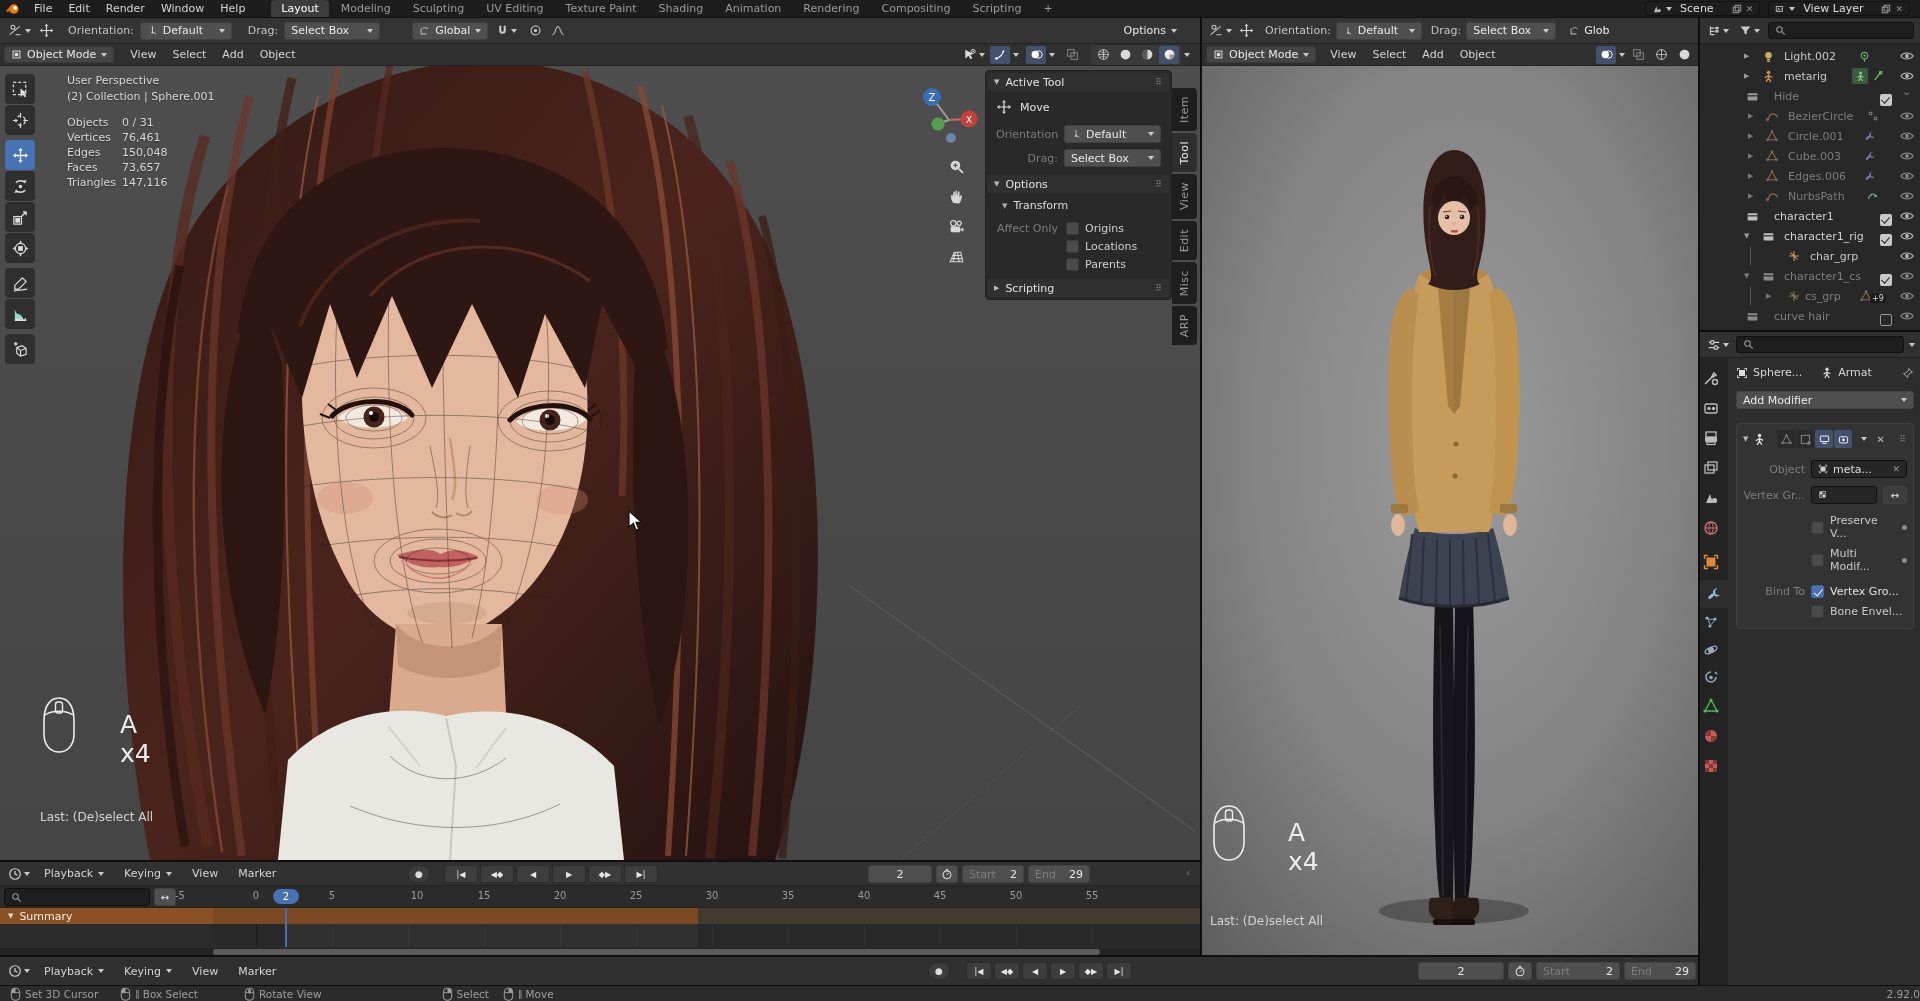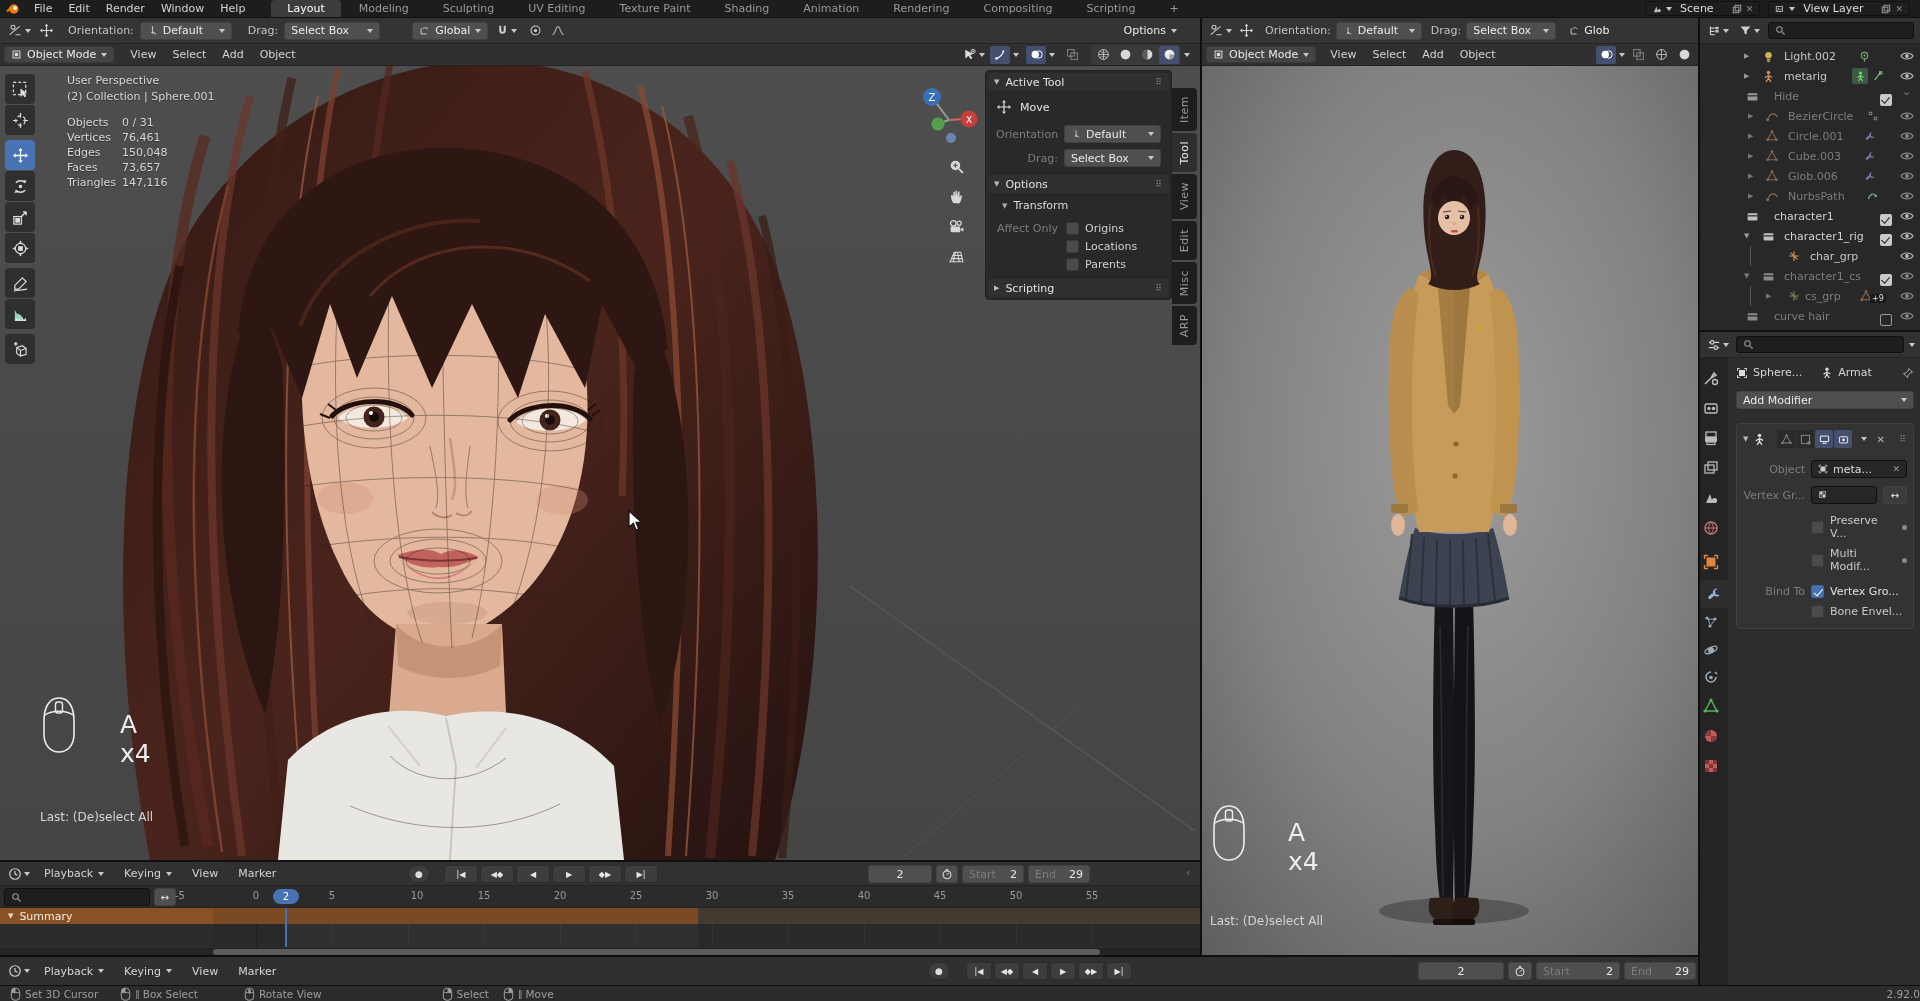--- a/index.html
+++ b/index.html
@@ -16,21 +16,21 @@
   .tbtn.on{background:#4772b3}
   .tog{height:18px;min-width:20px;display:inline-flex;align-items:center;justify-content:center;border-radius:2px;gap:2px;padding:0 2px}
   .tog.on{background:#44506e}
   .cb{width:13px;height:13px;border-radius:2px;background:#4b4b4b;border:1px solid #383838;position:relative;flex:none}
   .cb.on{background:#4772b3;border-color:#3d64a0}
   .cb.on::after{content:"";position:absolute;left:3.5px;top:0.5px;width:4px;height:7.5px;border:solid #fff;border-width:0 1.8px 1.8px 0;transform:rotate(40deg)}
   .ocb{width:12px;height:12px;border-radius:2px;background:#c9c9c9;position:relative;flex:none}
   .ocb::after{content:"";position:absolute;left:3px;top:0.5px;width:3.5px;height:7px;border:solid #1d1d1d;border-width:0 1.7px 1.7px 0;transform:rotate(40deg)}
   .ocb.off{background:transparent;border:1px solid #9a9a9a}
   .ocb.off::after{display:none}
-  .wtab{padding:2px 16px;border-radius:4px 4px 0 0;color:#9a9a9a;white-space:nowrap}
+  .wtab{padding:2px 10px;border-radius:4px 4px 0 0;color:#9a9a9a;white-space:nowrap}
   .wtab.on{background:#3d3d3d;color:#fff}
   .vtabwrap{width:25px;border-radius:0 4px 4px 0;background:#1e1e1e;color:#9a9a9a;display:flex;align-items:center;justify-content:center;margin-bottom:2px}
   .vtabwrap.on{background:#2e2e2e;color:#e8e8e8}
   .vtab{writing-mode:vertical-rl;transform:rotate(180deg);padding:8px 0;font-size:11px;letter-spacing:.5px}
   .panelhdr{height:18px;background:#303030;border-radius:3px 3px 0 0;display:flex;align-items:center;gap:6px;padding:0 6px;color:#e2e2e2}
   .dots{color:#8a8a8a;letter-spacing:1px;font-size:9px;margin-left:auto}
   .pbtn{width:26px;height:18px;background:#3d3d3d;border:1px solid #2c2c2c;border-radius:3px;display:inline-flex;align-items:center;justify-content:center;color:#e6e6e6;font-size:8px;margin-right:1px}
   .dim{color:#7d7d7d}
   .olrow{position:absolute;left:0;width:222px;height:20px;display:flex;align-items:center}
   .tick{position:absolute;transform:translateX(-50%);color:#9a9a9a;font-size:10px;top:4px}
@@ -1048,21 +1048,21 @@
         </svg>
       <svg class="abs ico" style="left:200px" width="14" height="14" viewBox="0 0 16 16" color="#8a8a8a">
           <use href="#i-eye"></use>
         </svg>
     </div>
     <div class="olrow" style="top:122px">
       <span class="abs" style="left:48px;font-size:7px;color:#777">▶</span>
       <svg class="abs ico" style="left:66px" width="12" height="12" viewBox="0 0 16 16" color="#8a6a52">
           <use href="#i-mesh"></use>
         </svg>
-      <span class="abs dim" style="left:88px">Glob.006</span>
+      <span class="abs dim" style="left:88px">Edges.006</span>
       <svg class="abs ico" style="left:164px" width="12" height="12" viewBox="0 0 16 16" color="#8878b0">
           <use href="#i-wrench"></use>
         </svg>
       <svg class="abs ico" style="left:200px" width="14" height="14" viewBox="0 0 16 16" color="#8a8a8a">
           <use href="#i-eye"></use>
         </svg>
     </div>
     <div class="olrow" style="top:142px">
       <span class="abs" style="left:48px;font-size:7px;color:#777">▶</span>
       <svg class="abs ico" style="left:66px" width="13" height="13" viewBox="0 0 16 16" color="#8a6a52">

